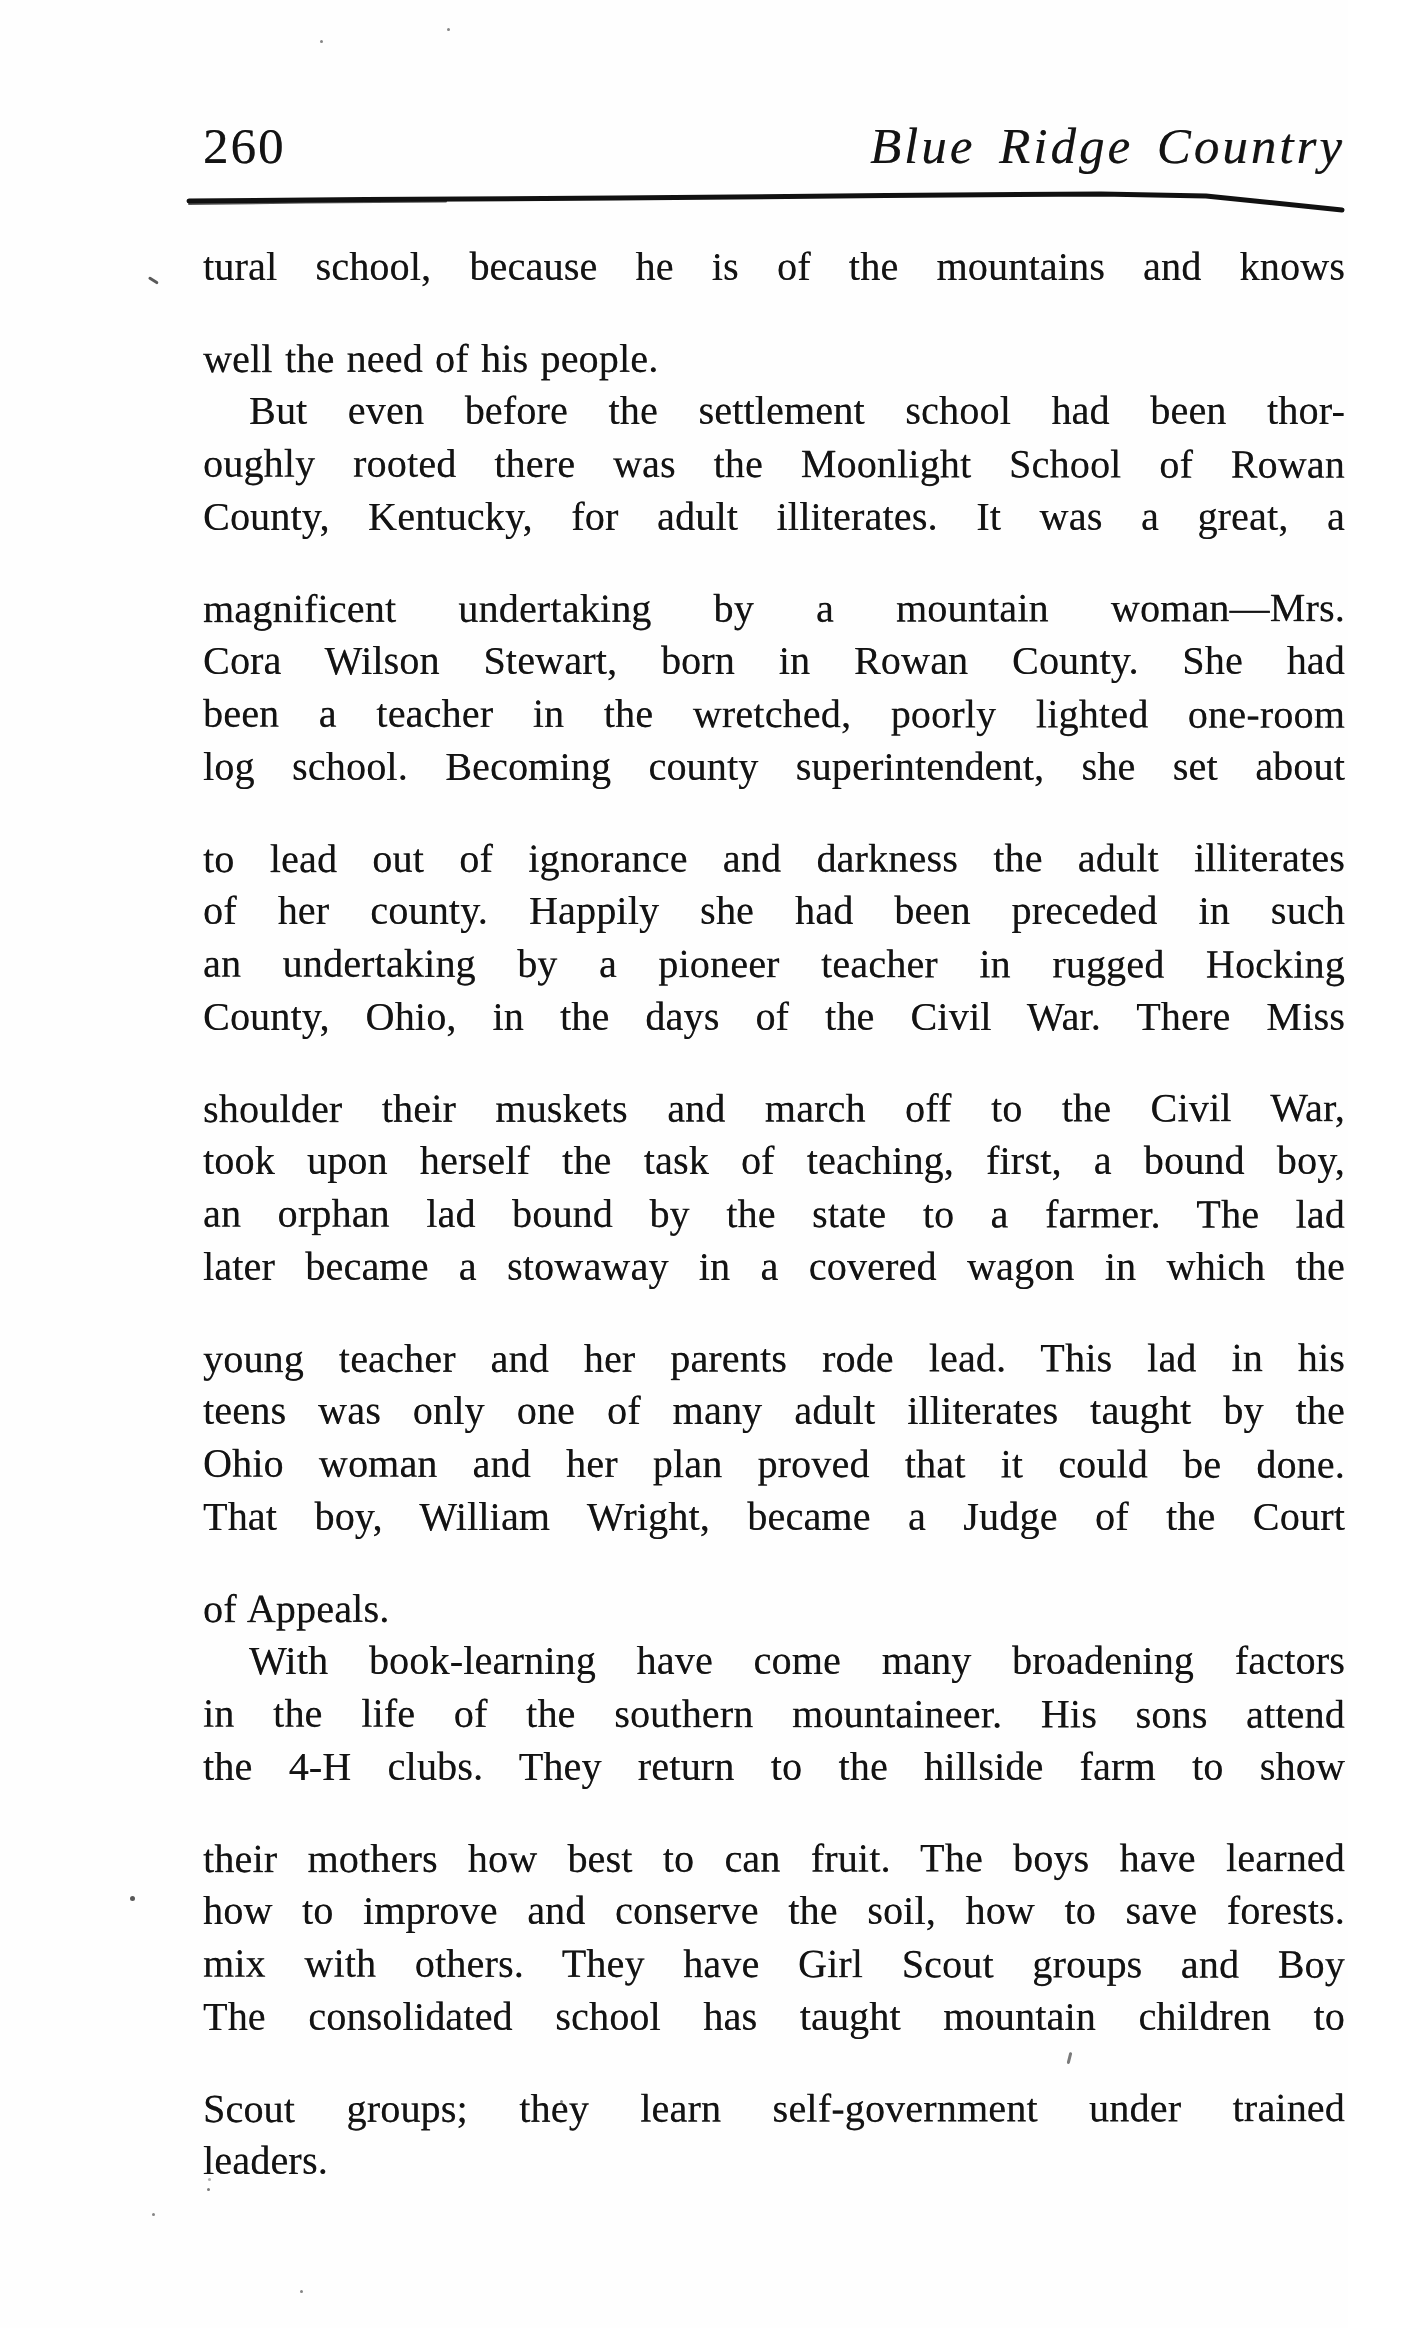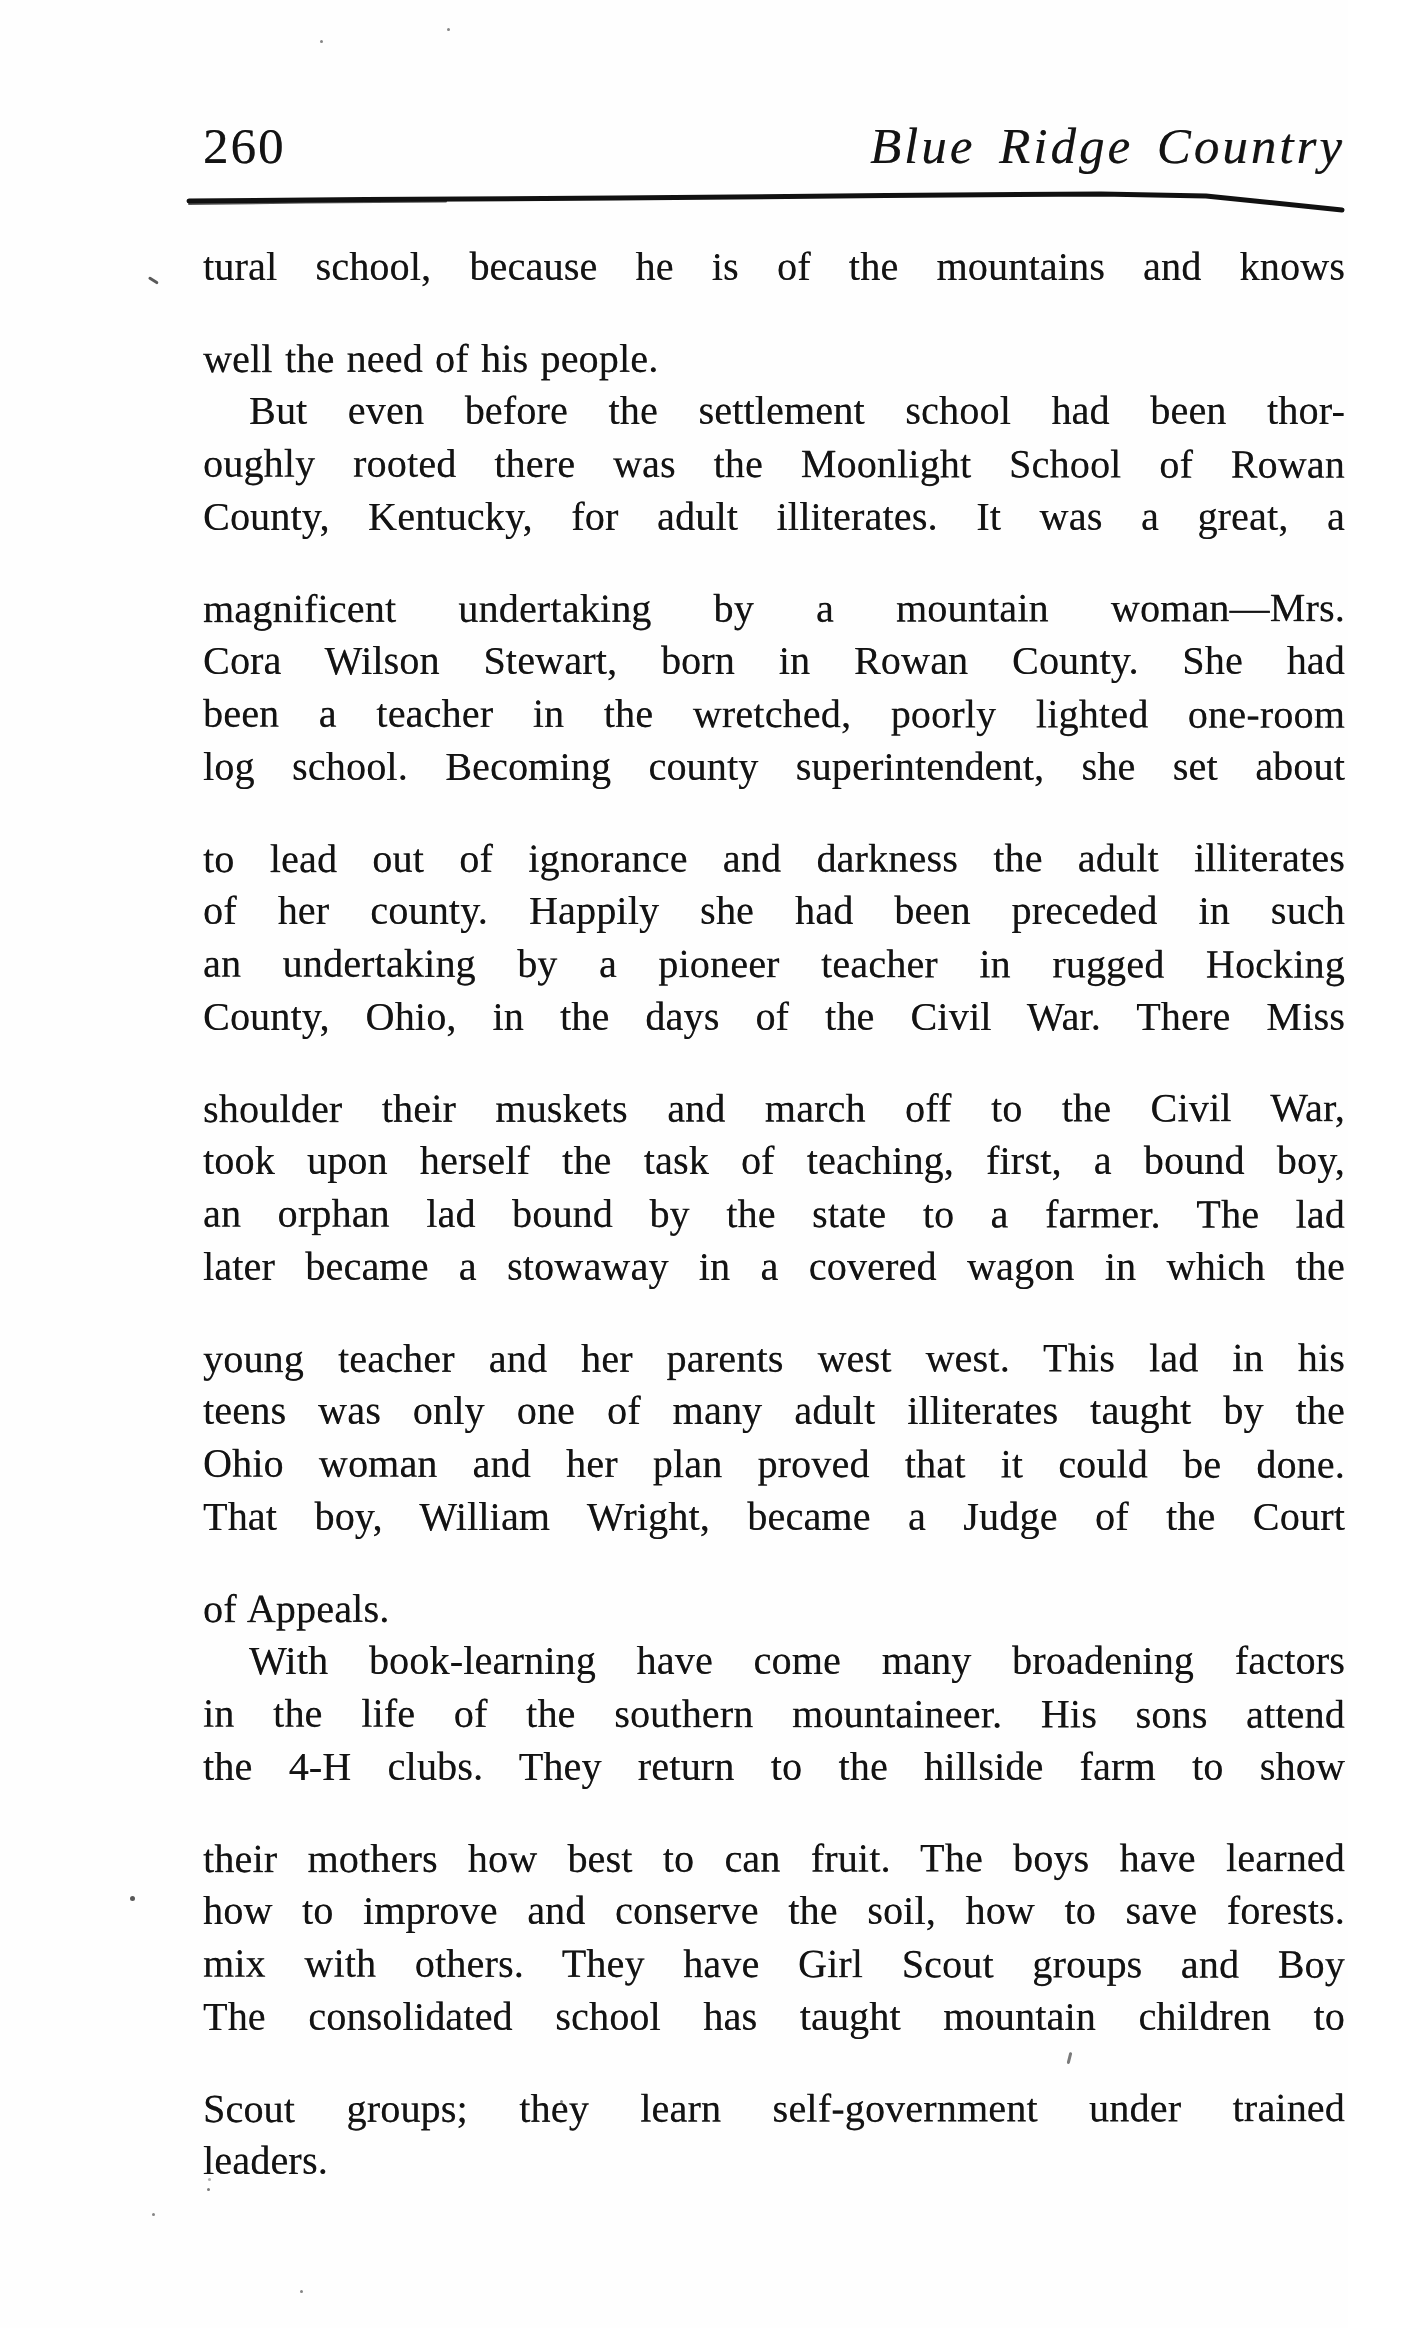--- a/index.html
+++ b/index.html
@@ -118,21 +118,21 @@
       <div class="line">been a teacher in the wretched, poorly lighted one-room</div>
       <div class="line">log school. Becoming county superintendent, she set about</div>
       <div class="line">to lead out of ignorance and darkness the adult illiterates</div>
       <div class="line">of her county. Happily she had been preceded in such</div>
       <div class="line">an undertaking by a pioneer teacher in rugged Hocking</div>
       <div class="line">County, Ohio, in the days of the Civil War. There Miss</div>
       <div class="line">shoulder their muskets and march off to the Civil War,</div>
       <div class="line">took upon herself the task of teaching, first, a bound boy,</div>
       <div class="line">an orphan lad bound by the state to a farmer. The lad</div>
       <div class="line">later became a stowaway in a covered wagon in which the</div>
-      <div class="line">young teacher and her parents west west. This lad in his</div>
+      <div class="line">young teacher and her parents rode lead. This lad in his</div>
       <div class="line">teens was only one of many adult illiterates taught by the</div>
       <div class="line">Ohio woman and her plan proved that it could be done.</div>
       <div class="line">That boy, William Wright, became a Judge of the Court</div>
       <div class="line pend">of Appeals.</div>
       <div class="line indent">With book-learning have come many broadening factors</div>
       <div class="line">in the life of the southern mountaineer. His sons attend</div>
       <div class="line">the 4-H clubs. They return to the hillside farm to show</div>
       <div class="line">their mothers how best to can fruit. The boys have learned</div>
       <div class="line">how to improve and conserve the soil, how to save forests.</div>
       <div class="line">mix with others. They have Girl Scout groups and Boy</div>

